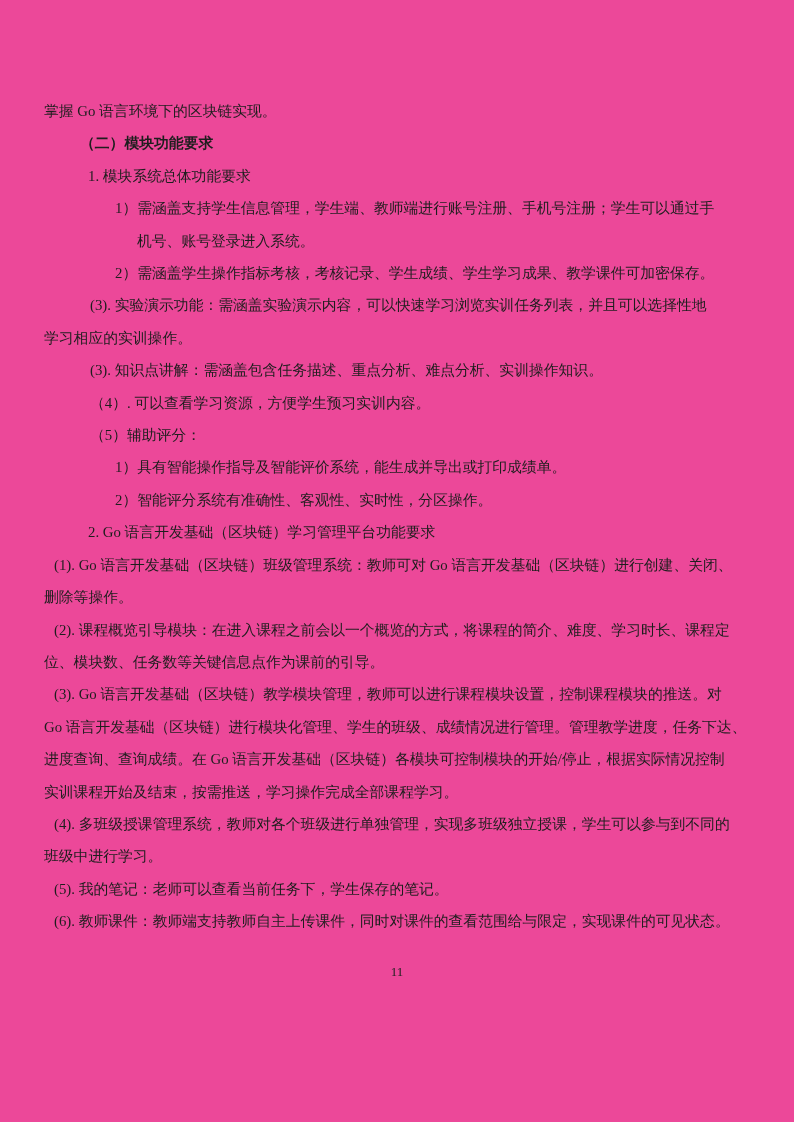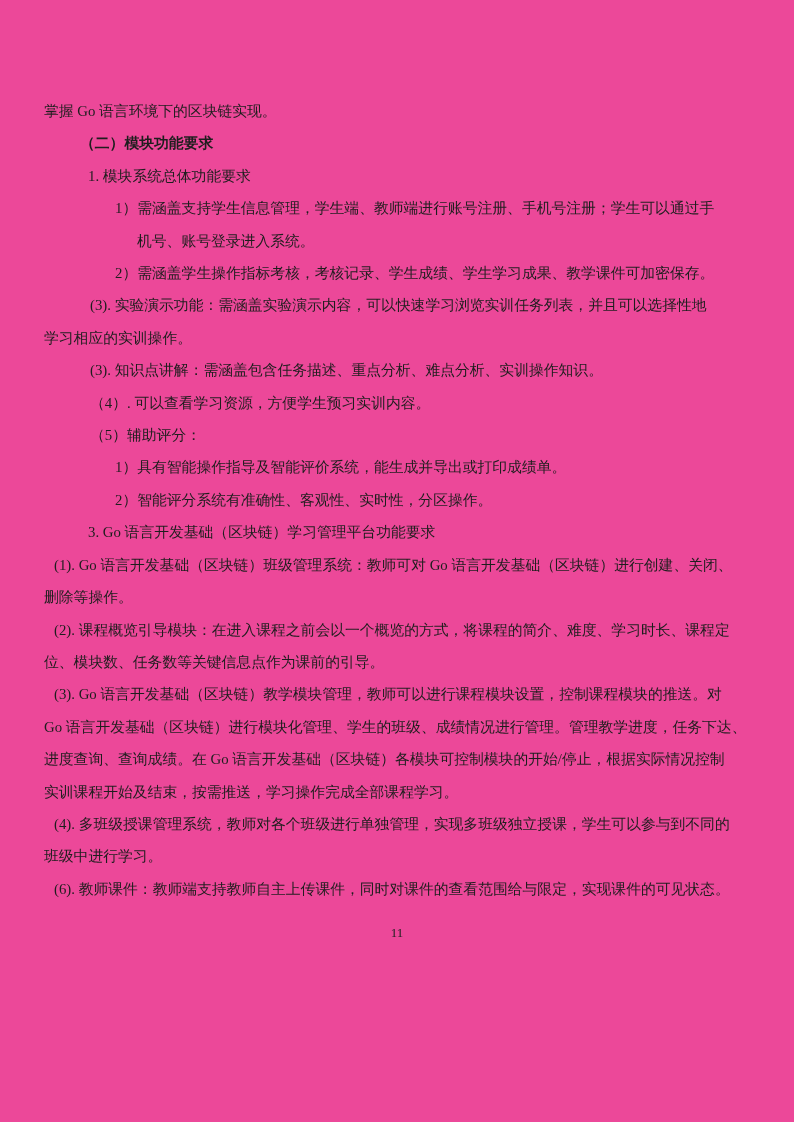--- a/index.html
+++ b/index.html
@@ -29,21 +29,21 @@
   }
   
   .ind-a { text-indent: 36px; }                       
   .ind-b { text-indent: 44px; }                       
   .ind-c { text-indent: 46px; }                       
   .ind-d { text-indent: 10px; }                       
   .sub   { padding-left: 93px; text-indent: -22px; }  
   .gap-lg { margin-top: 39px; font-weight: bold; }
   .gap-md { margin-top: 30px; }
   .page-number {
-    margin-top: 20px;
+    margin-top: 26px;
     text-align: center;
     font-size: 13px;
     line-height: 16px;
     color: #222222;
   }
 </style>
 </head>
 <body>
 
 <div class="page">
@@ -66,34 +66,35 @@
   <p class="ind-c">(3). 知识点讲解：需涵盖包含任务描述、重点分析、难点分析、实训操作知识。</p>
 
   <p class="ind-c">（4）. 可以查看学习资源，方便学生预习实训内容。</p>
 
   <p class="ind-c">（5）辅助评分：</p>
 
   <p class="sub">1）具有智能操作指导及智能评价系统，能生成并导出或打印成绩单。</p>
 
   <p class="sub">2）智能评分系统有准确性、客观性、实时性，分区操作。</p>
 
-  <p class="ind-b gap-md">3. Go 语言开发基础（区块链）学习管理平台功能要求</p>
+  <p class="ind-b gap-md">2. Go 语言开发基础（区块链）学习管理平台功能要求</p>
 
   <p class="ind-d">(1). Go 语言开发基础（区块链）班级管理系统：教师可对 Go 语言开发基础（区块链）进行创建、关闭、
 删除等操作。</p>
 
   <p class="ind-d">(2). 课程概览引导模块：在进入课程之前会以一个概览的方式，将课程的简介、难度、学习时长、课程定
 位、模块数、任务数等关键信息点作为课前的引导。</p>
 
   <p class="ind-d">(3). Go 语言开发基础（区块链）教学模块管理，教师可以进行课程模块设置，控制课程模块的推送。对
 Go 语言开发基础（区块链）进行模块化管理、学生的班级、成绩情况进行管理。管理教学进度，任务下达、
 进度查询、查询成绩。在 Go 语言开发基础（区块链）各模块可控制模块的开始/停止，根据实际情况控制
 实训课程开始及结束，按需推送，学习操作完成全部课程学习。</p>
 
   <p class="ind-d">(4). 多班级授课管理系统，教师对各个班级进行单独管理，实现多班级独立授课，学生可以参与到不同的
 班级中进行学习。</p>
 
+  <p class="ind-d">(5). 我的笔记：老师可以查看当前任务下，学生保存的笔记。</p>
 
   <p class="ind-d">(6). 教师课件：教师端支持教师自主上传课件，同时对课件的查看范围给与限定，实现课件的可见状态。</p>
 
   <div class="page-number">11</div>
 
 </div>
 
 </body></html>

